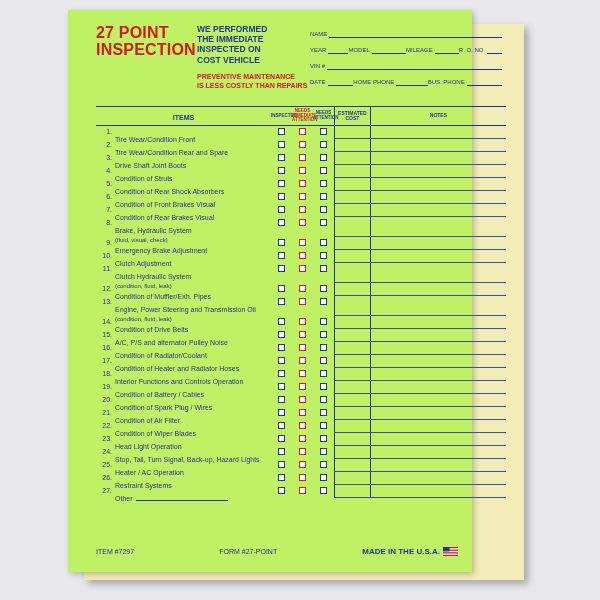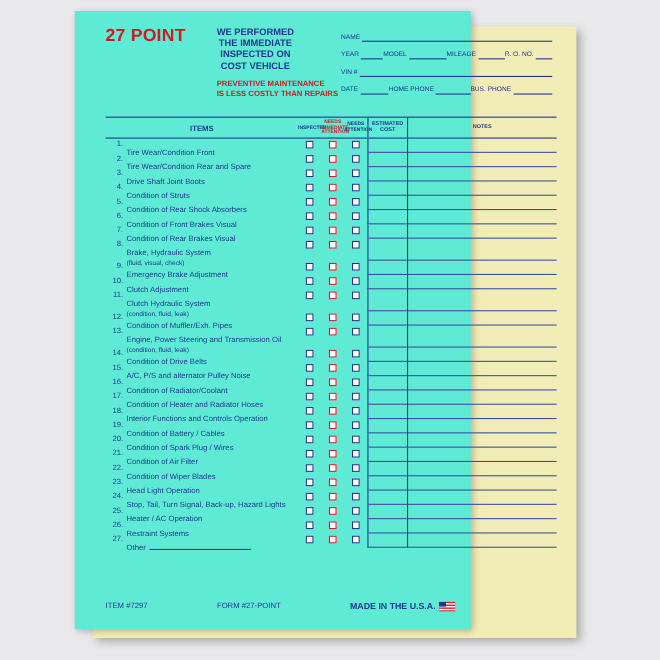--- a/index.html
+++ b/index.html
@@ -1,25 +1,25 @@
 <!DOCTYPE html>
 <html><head>
 <meta charset="utf-8">
 <style>
   html,body{margin:0;padding:0;}
   body{width:600px;height:600px;background:#e9e9eb;font-family:"Liberation Sans",sans-serif;position:relative;overflow:hidden;}
   .stage{position:absolute;inset:0;}
   .sheet-yellow{position:absolute;left:84px;top:24px;width:440px;height:556px;background:#f2edb6;box-shadow:4px 4px 8px rgba(0,0,0,.3);}
-  .sheet-white{position:absolute;left:68px;top:10px;width:360px;height:562px;background:#5eead4;box-shadow:2px 2px 6px rgba(0,0,0,.25);}
+  .sheet-white{position:absolute;left:68px;top:10px;width:404px;height:562px;background:#bef264;box-shadow:2px 2px 6px rgba(0,0,0,.25);}
   .blue{color:#23368f;}
   .red{color:#cf1f24;}
 
   
   .title{position:absolute;left:28px;top:14px;font-size:16px;font-weight:bold;line-height:1.08;color:#d11a1f;letter-spacing:.2px;}
-  .performed{position:absolute;left:129px;top:14px;font-size:8.5px;font-weight:bold;line-height:1.2;color:#23368f;text-align:center;}
+  .performed{position:absolute;left:129px;top:14px;font-size:8.5px;font-weight:bold;line-height:1.2;color:#23368f;}
   .tagline{position:absolute;left:129px;top:63px;font-size:7px;font-weight:bold;line-height:1.25;color:#d11a1f;}
 
   .fields{position:absolute;left:242px;top:12px;width:192px;}
   .frow{display:flex;height:16px;align-items:flex-end;}
   .field{display:flex;align-items:flex-end;flex:1;}
   .field .flabel{font-size:6px;color:#23368f;margin-right:2px;white-space:nowrap;line-height:8px;}
   .field .fline{flex:1;border-bottom:1px solid #23368f;height:9px;}
 
   
   .table{position:absolute;left:28px;top:96px;width:410px;}
@@ -53,20 +53,21 @@
 </style>
 </head>
 <body>
 
 <div class="stage">
   <div class="sheet-yellow"></div>
   <div class="sheet-white">
 
     <div class="title">
       <div>27 POINT</div>
+      <div>INSPECTION</div>
     </div>
 
     <div class="performed">
       <div>WE PERFORMED</div>
       <div>THE IMMEDIATE</div>
       <div>INSPECTED ON</div>
       <div>COST VEHICLE</div>
     </div>
 
     <div class="tagline">

